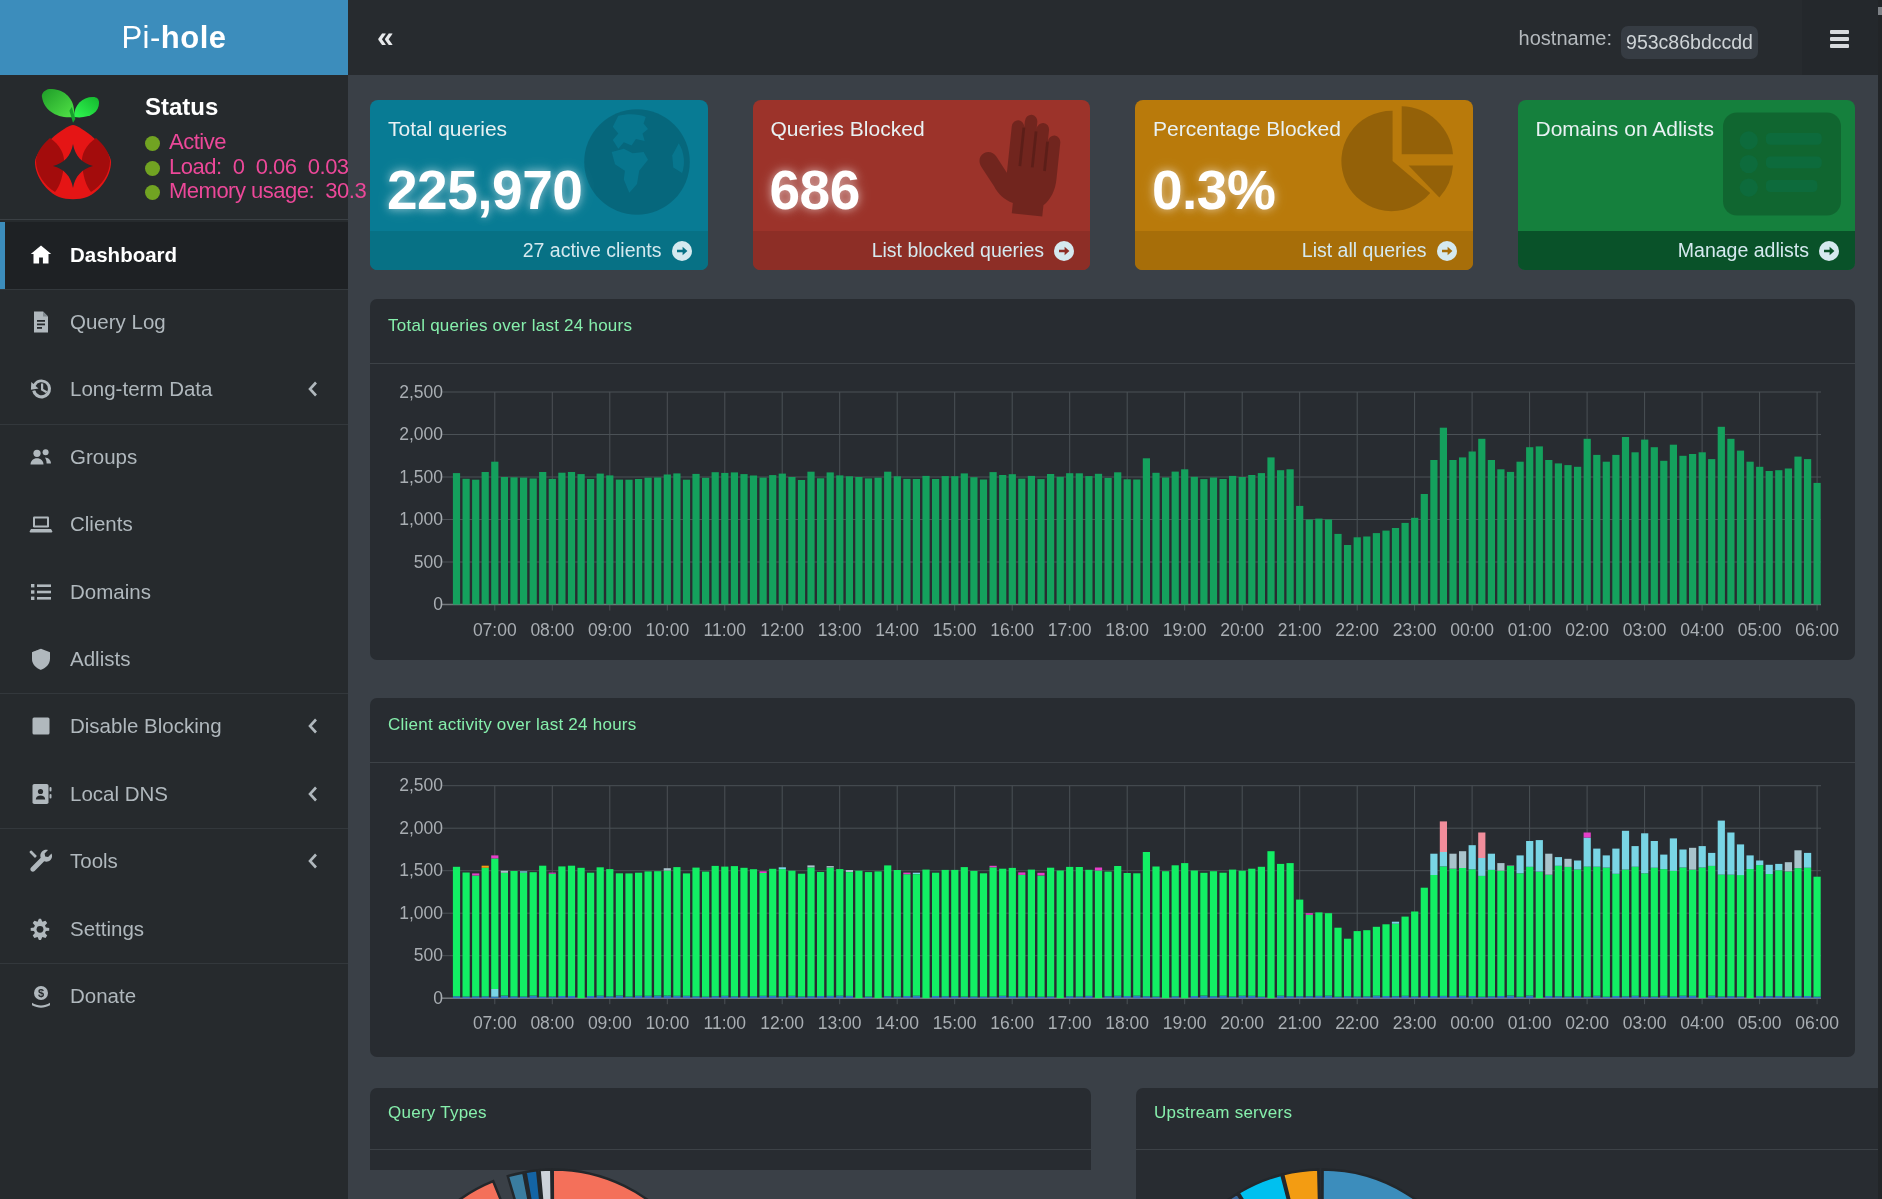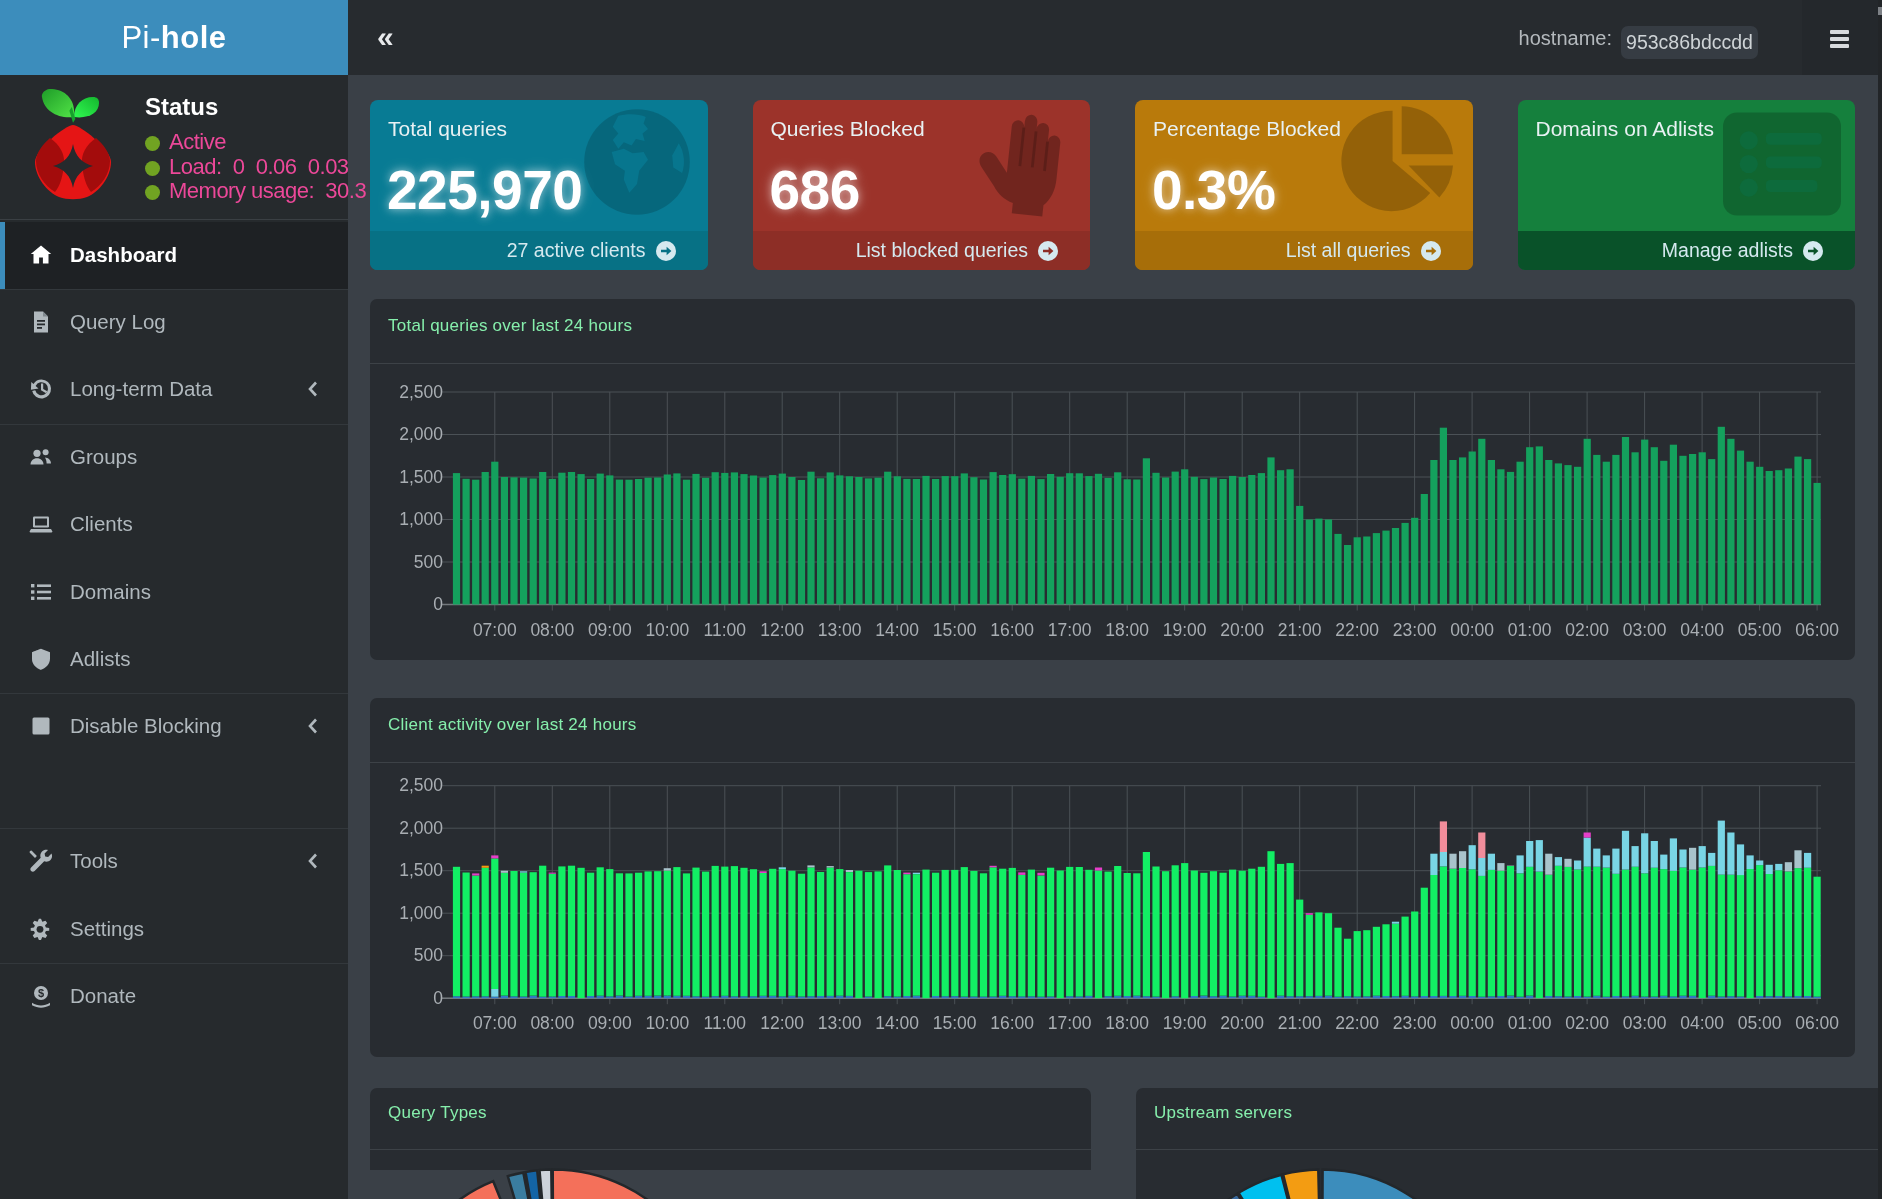--- a/index.html
+++ b/index.html
@@ -31,21 +31,21 @@
 .mi.active .mlbl { left:65px; font-weight:bold; }
 .chv { position:absolute; right:30px; top:24px; }
 .msep { position:absolute; left:0; width:348px; height:1px; background:#33383c; }
 
 .card { position:absolute; top:99.5px; width:337.5px; height:170px; border-radius:8px; }
 .ctitle { position:absolute; left:18px; top:17px; color:#e8f1f3; font-size:21px; }
 .cnum { position:absolute; left:17px; top:58px; color:#fff; font-size:55px; font-weight:bold;
   letter-spacing:-0.5px; text-shadow:0 0 9px rgba(255,255,255,.55), 0 0 17px rgba(255,255,255,.2); }
 .cfoot { position:absolute; left:0; bottom:0; width:100%; height:38.5px;
   border-radius:0 0 7px 7px; color:#d5e9ef; font-size:19.5px; text-align:right;
-  line-height:38.5px; padding-right:32px; }
+  line-height:38.5px; padding-right:16px; }
 .cicon { position:absolute; }
 .cicon-globe { right:16px; top:7px; }
 .cicon-hand { right:16px; top:5px; }
 .cicon-pie { right:13px; top:4px; }
 .cicon-list { right:14px; top:12px; }
 
 .panel { position:absolute; background:#282c31; border-radius:7px; }
 .phead { position:absolute; left:0; top:0; width:100%; height:65px; border-bottom:1px solid #3d4247; }
 .ptitle { position:absolute; left:18px; top:17px; font-size:17px; color:#86efac; letter-spacing:0.25px; }
 
@@ -148,20 +148,33 @@
           <path d="M12 1.8l9 3.4v6.3c0 5.6-3.8 9.4-9 11.2-5.2-1.8-9-5.6-9-11.2V5.2z" fill="#b0b8bd"></path>
           <path d="M12 1.8v21.1c-5.2-1.8-9-5.6-9-11.2V5.2z" fill="#b0b8bd" opacity=".55"></path>
         </svg></span>
       <span class="mlbl" style="color:#b0b8bd">Adlists</span>
     </div>
     <div class="mi" style="top:618.3px">
       <span class="mico"><svg width="24" height="24" viewBox="0 0 24 24">
           <rect x="3.5" y="3.5" width="17" height="17" rx="1.5" fill="#b0b8bd"></rect>
         </svg></span>
       <span class="mlbl" style="color:#b0b8bd">Disable Blocking</span>
+      <span class="chv"><svg width="11" height="18" viewBox="0 0 11 18">
+          <path d="M9 2.5 3 9l6 6.5" stroke="#b0b8bd" stroke-width="2.6" fill="none"></path>
+        </svg></span>
+    </div>
+    <div class="mi" style="top:685.7px">
+      <span class="mico"><svg width="24" height="24" viewBox="0 0 24 24">
+          <rect x="3.5" y="2" width="16" height="20" rx="1.8" fill="#b0b8bd"></rect>
+          <rect x="20.5" y="5" width="2" height="4.5" rx="1" fill="#b0b8bd"></rect>
+          <rect x="20.5" y="12" width="2" height="4.5" rx="1" fill="#b0b8bd"></rect>
+          <circle cx="11.5" cy="9.5" r="2.6" fill="#262a2d"></circle>
+          <path d="M6.8 17.5c0-2.4 2.1-4 4.7-4s4.7 1.6 4.7 4z" fill="#262a2d"></path>
+        </svg></span>
+      <span class="mlbl" style="color:#b0b8bd">Local DNS</span>
       <span class="chv"><svg width="11" height="18" viewBox="0 0 11 18">
           <path d="M9 2.5 3 9l6 6.5" stroke="#b0b8bd" stroke-width="2.6" fill="none"></path>
         </svg></span>
     </div>
     <div class="mi" style="top:753.1px">
       <span class="mico"><svg width="24" height="24" viewBox="0 0 24 24">
           <path d="M22.5 4.6l-3.4 3.4-2.9-.6-.6-2.9 3.4-3.4c-2-.7-4.4-.2-6 1.4-1.7 1.7-2.1 4.2-1.3 6.3L2.1 18.4c-1 1-1 2.5 0 3.5s2.5 1 3.5 0l9.6-9.6c2.1.8 4.6.4 6.3-1.3 1.6-1.6 2.1-4 1-6.4z" fill="#b0b8bd"></path>
           <path d="M2.5 1.6l5.4 5.4-1.9 1.9-5.4-5.4.3-1.5z" fill="#b0b8bd"></path>
           <path d="M14.5 15.5l6 6c.9.9 2.4.9 3.3 0l-7.4-7.9z" fill="#b0b8bd" opacity="0"></path>
         </svg></span>

